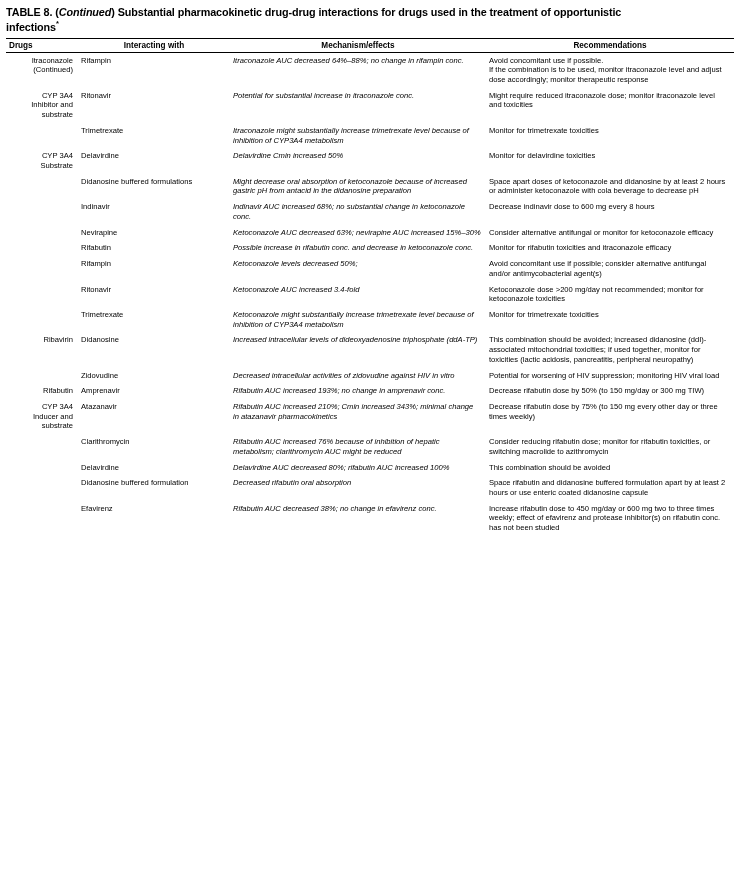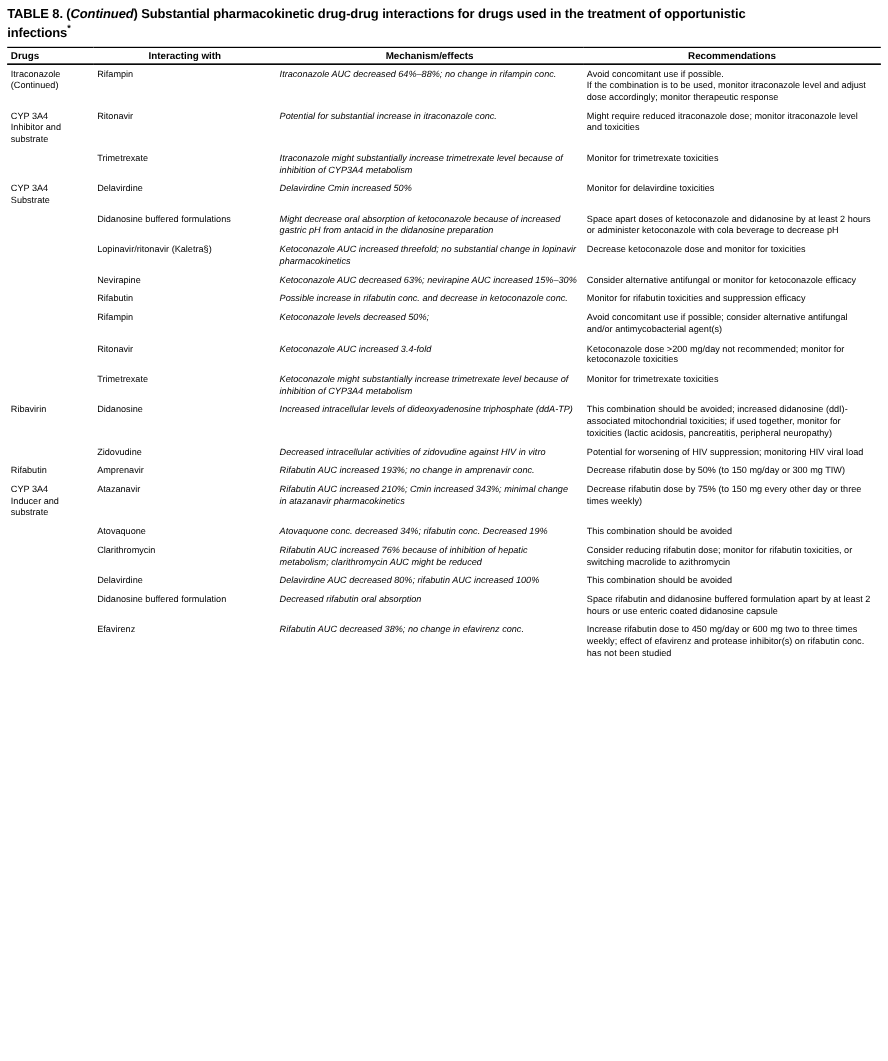--- a/index.html
+++ b/index.html
@@ -51,21 +51,21 @@
   }
   table.main thead th.left {
     text-align: left;
   }
   table.main tbody td {
     font-size: 7.6px;
     line-height: 1.28;
     padding: 3px 5px 3px 3px;
     vertical-align: top;
   }
-  td.c-drug { width: 72px; }
+  td.c-drug { width: 72px; text-align: right; }
   td.c-inter { width: 152px; }
   td.c-mech { width: 256px; font-style: italic; }
   td.c-rec  { width: 244px; }
   .ital { }
 </style>
 </head>
 <body>
 
 <div class="page">
 
@@ -123,35 +123,35 @@
           <td class="c-rec">Monitor for delavirdine toxicities</td>
         </tr>
         <tr>
           <td class="c-drug"></td>
           <td class="c-inter">Didanosine buffered formulations</td>
           <td class="c-mech">Might decrease oral absorption of ketoconazole because of increased gastric pH from antacid in the didanosine preparation</td>
           <td class="c-rec">Space apart doses of ketoconazole and didanosine by at least 2 hours or administer ketoconazole with cola beverage to decrease pH</td>
         </tr>
         <tr>
           <td class="c-drug"></td>
-          <td class="c-inter">Lopinavir/ritonavir (Kaletra§)</td>
-          <td class="c-mech">Ketoconazole AUC increased threefold; no substantial change in lopinavir pharmacokinetics</td>
-          <td class="c-rec">Decrease ketoconazole dose and monitor for toxicities</td>
+          <td class="c-inter">Indinavir</td>
+          <td class="c-mech">Indinavir AUC increased 68%; no substantial change in ketoconazole conc.</td>
+          <td class="c-rec">Decrease indinavir dose to 600 mg every 8 hours</td>
         </tr>
         <tr>
           <td class="c-drug"></td>
           <td class="c-inter">Nevirapine</td>
           <td class="c-mech">Ketoconazole AUC decreased 63%; nevirapine AUC increased 15%–30%</td>
           <td class="c-rec">Consider alternative antifungal or monitor for ketoconazole efficacy</td>
         </tr>
         <tr>
           <td class="c-drug"></td>
           <td class="c-inter">Rifabutin</td>
           <td class="c-mech">Possible increase in rifabutin conc. and decrease in ketoconazole conc.</td>
-          <td class="c-rec">Monitor for rifabutin toxicities and suppression efficacy</td>
+          <td class="c-rec">Monitor for rifabutin toxicities and itraconazole efficacy</td>
         </tr>
         <tr>
           <td class="c-drug"></td>
           <td class="c-inter">Rifampin</td>
           <td class="c-mech">Ketoconazole levels decreased 50%;</td>
           <td class="c-rec">Avoid concomitant use if possible; consider alternative antifungal and/or antimycobacterial agent(s)</td>
         </tr>
         <tr>
           <td class="c-drug"></td>
           <td class="c-inter">Ritonavir</td>
@@ -190,26 +190,20 @@
           <td class="c-drug">
             <div>CYP 3A4</div>
             <div>Inducer and substrate</div>
           </td>
           <td class="c-inter">Atazanavir</td>
           <td class="c-mech">Rifabutin AUC increased 210%; Cmin increased 343%; minimal change in atazanavir pharmacokinetics</td>
           <td class="c-rec">Decrease rifabutin dose by 75% (to 150 mg every other day or three times weekly)</td>
         </tr>
         <tr>
           <td class="c-drug"></td>
-          <td class="c-inter">Atovaquone</td>
-          <td class="c-mech">Atovaquone conc. decreased 34%; rifabutin conc. Decreased 19%</td>
-          <td class="c-rec">This combination should be avoided</td>
-        </tr>
-        <tr>
-          <td class="c-drug"></td>
           <td class="c-inter">Clarithromycin</td>
           <td class="c-mech">Rifabutin AUC increased 76% because of inhibition of hepatic metabolism; clarithromycin AUC might be reduced</td>
           <td class="c-rec">Consider reducing rifabutin dose; monitor for rifabutin toxicities, or switching macrolide to azithromycin</td>
         </tr>
         <tr>
           <td class="c-drug"></td>
           <td class="c-inter">Delavirdine</td>
           <td class="c-mech">Delavirdine AUC decreased 80%; rifabutin AUC increased 100%</td>
           <td class="c-rec">This combination should be avoided</td>
         </tr>

